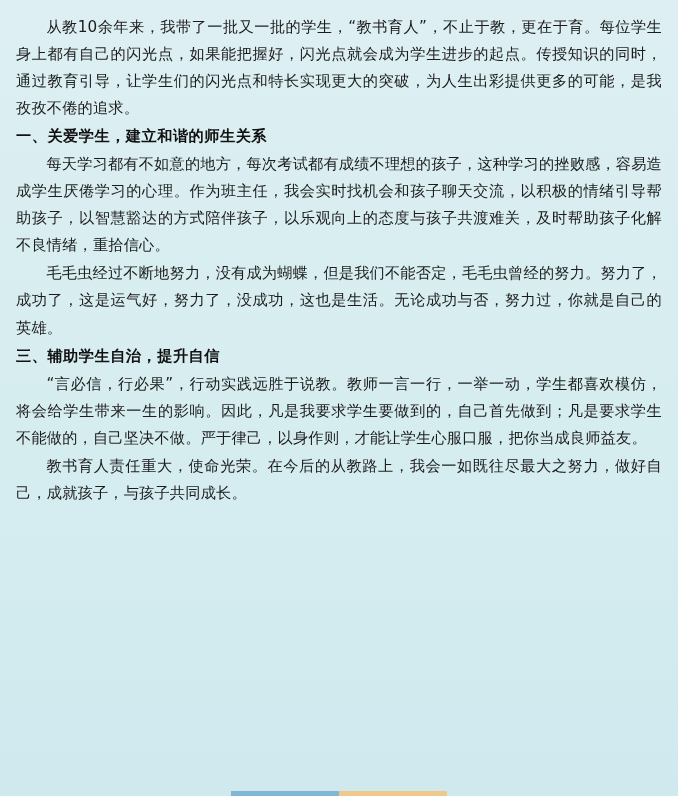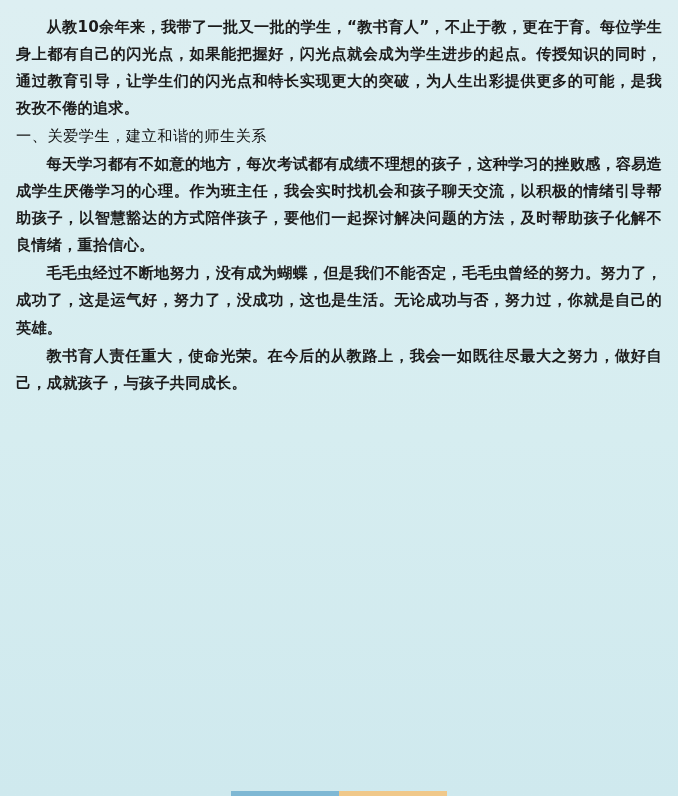--- a/index.html
+++ b/index.html
@@ -27,24 +27,23 @@
     color: #1c1c1c;
     letter-spacing: 0.2px;
   }
   p {
     margin: 0 0 1px 0;
     text-align: justify;
     text-justify: inter-ideograph;
   }
   .indent {
     text-indent: 2em;
-    font-weight: bold;
   }
   .heading {
-    font-weight: normal;
+    font-weight: bold;
     color: #111;
     margin: 1px 0 1px 0;
     letter-spacing: 0.5px;
   }
   .footer-bar {
     position: absolute;
     left: 0;
     bottom: 0;
     width: 678px;
     height: 14px;
@@ -59,22 +58,24 @@
   .seg2 { width: 108px; background: #f0c88a; }
 </style>
 </head>
 <body>
 
 <div class="page">
   <div class="doc">
 
     <p class="indent">从教10余年来，我带了一批又一批的学生，“教书育人”，不止于教，更在于育。每位学生身上都有自己的闪光点，如果能把握好，闪光点就会成为学生进步的起点。传授知识的同时，通过教育引导，让学生们的闪光点和特长实现更大的突破，为人生出彩提供更多的可能，是我孜孜不倦的追求。</p>
     <p class="heading">一、关爱学生，建立和谐的师生关系</p>
-    <p class="indent">每天学习都有不如意的地方，每次考试都有成绩不理想的孩子，这种学习的挫败感，容易造成学生厌倦学习的心理。作为班主任，我会实时找机会和孩子聊天交流，以积极的情绪引导帮助孩子，以智慧豁达的方式陪伴孩子，要他们一起探讨解决问题的方法，及时帮助孩子化解不良情绪，重拾信心。</p>
+    <p class="indent">每天学习都有不如意的地方，每次考试都有成绩不理想的孩子，这种学习的挫败感，容易造成学生厌倦学习的心理。作为班主任，我会实时找机会和孩子聊天交流，以积极的情绪引导帮助孩子，以智慧豁达的方式陪伴孩子，以乐观向上的态度与孩子共渡难关，及时帮助孩子化解不良情绪，重拾信心。</p>
     <p class="indent">毛毛虫经过不断地努力，没有成为蝴蝶，但是我们不能否定，毛毛虫曾经的努力。努力了，成功了，这是运气好，努力了，没成功，这也是生活。无论成功与否，努力过，你就是自己的英雄。</p>
+    <p class="heading">三、辅助学生自治，提升自信</p>
+    <p class="indent">“言必信，行必果”，行动实践远胜于说教。教师一言一行，一举一动，学生都喜欢模仿，将会给学生带来一生的影响。因此，凡是我要求学生要做到的，自己首先做到；凡是要求学生不能做的，自己坚决不做。严于律己，以身作则，才能让学生心服口服，把你当成良师益友。</p>
     <p class="indent">教书育人责任重大，使命光荣。在今后的从教路上，我会一如既往尽最大之努力，做好自己，成就孩子，与孩子共同成长。</p>
 
   </div>
 
   <div class="footer-bar">
     <div class="seg seg1"></div>
     <div class="seg seg2"></div>
   </div>
 </div>
 

